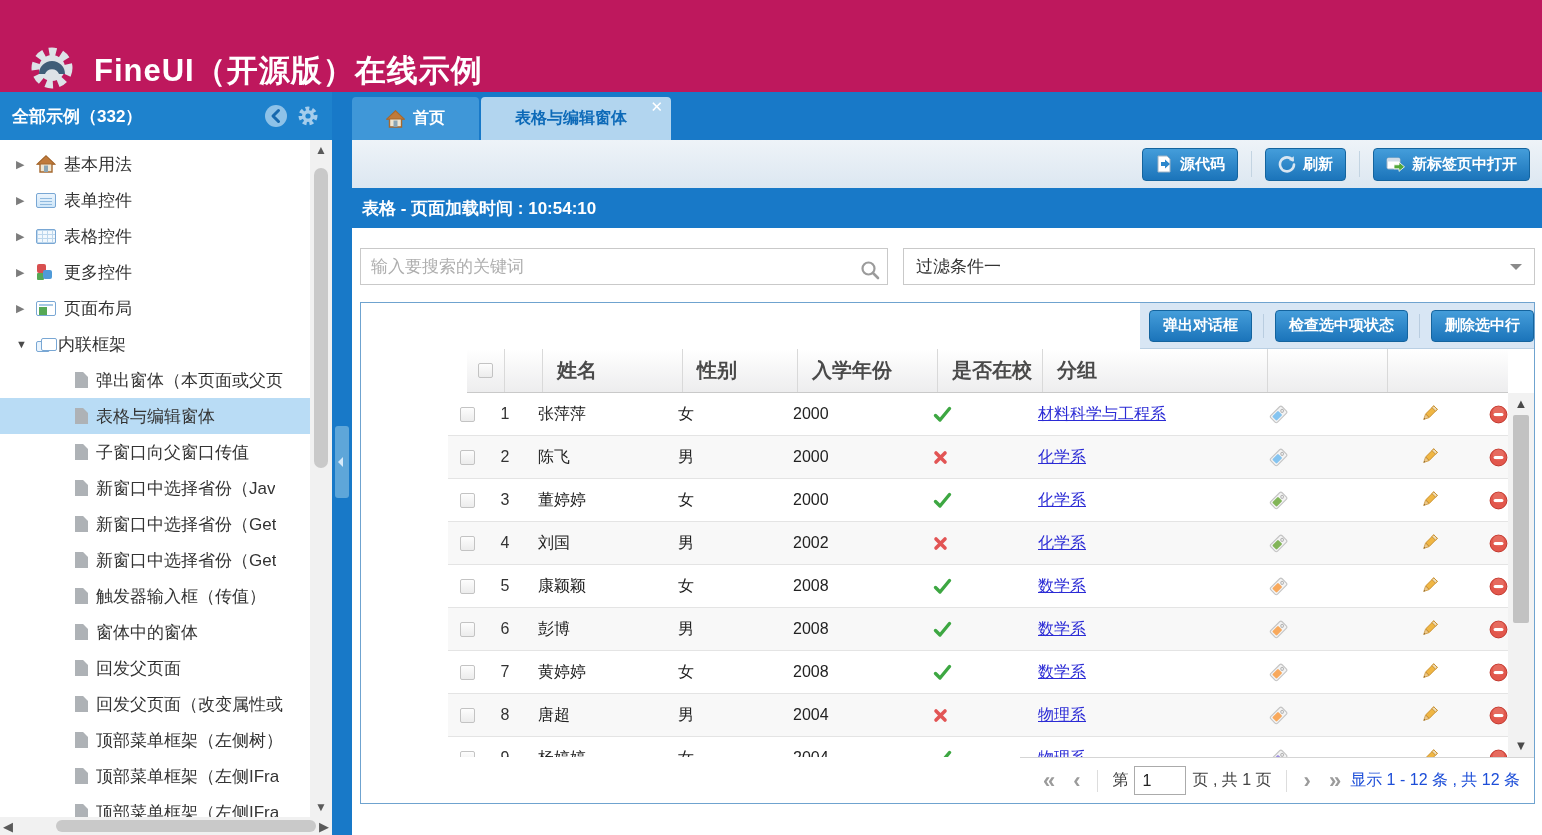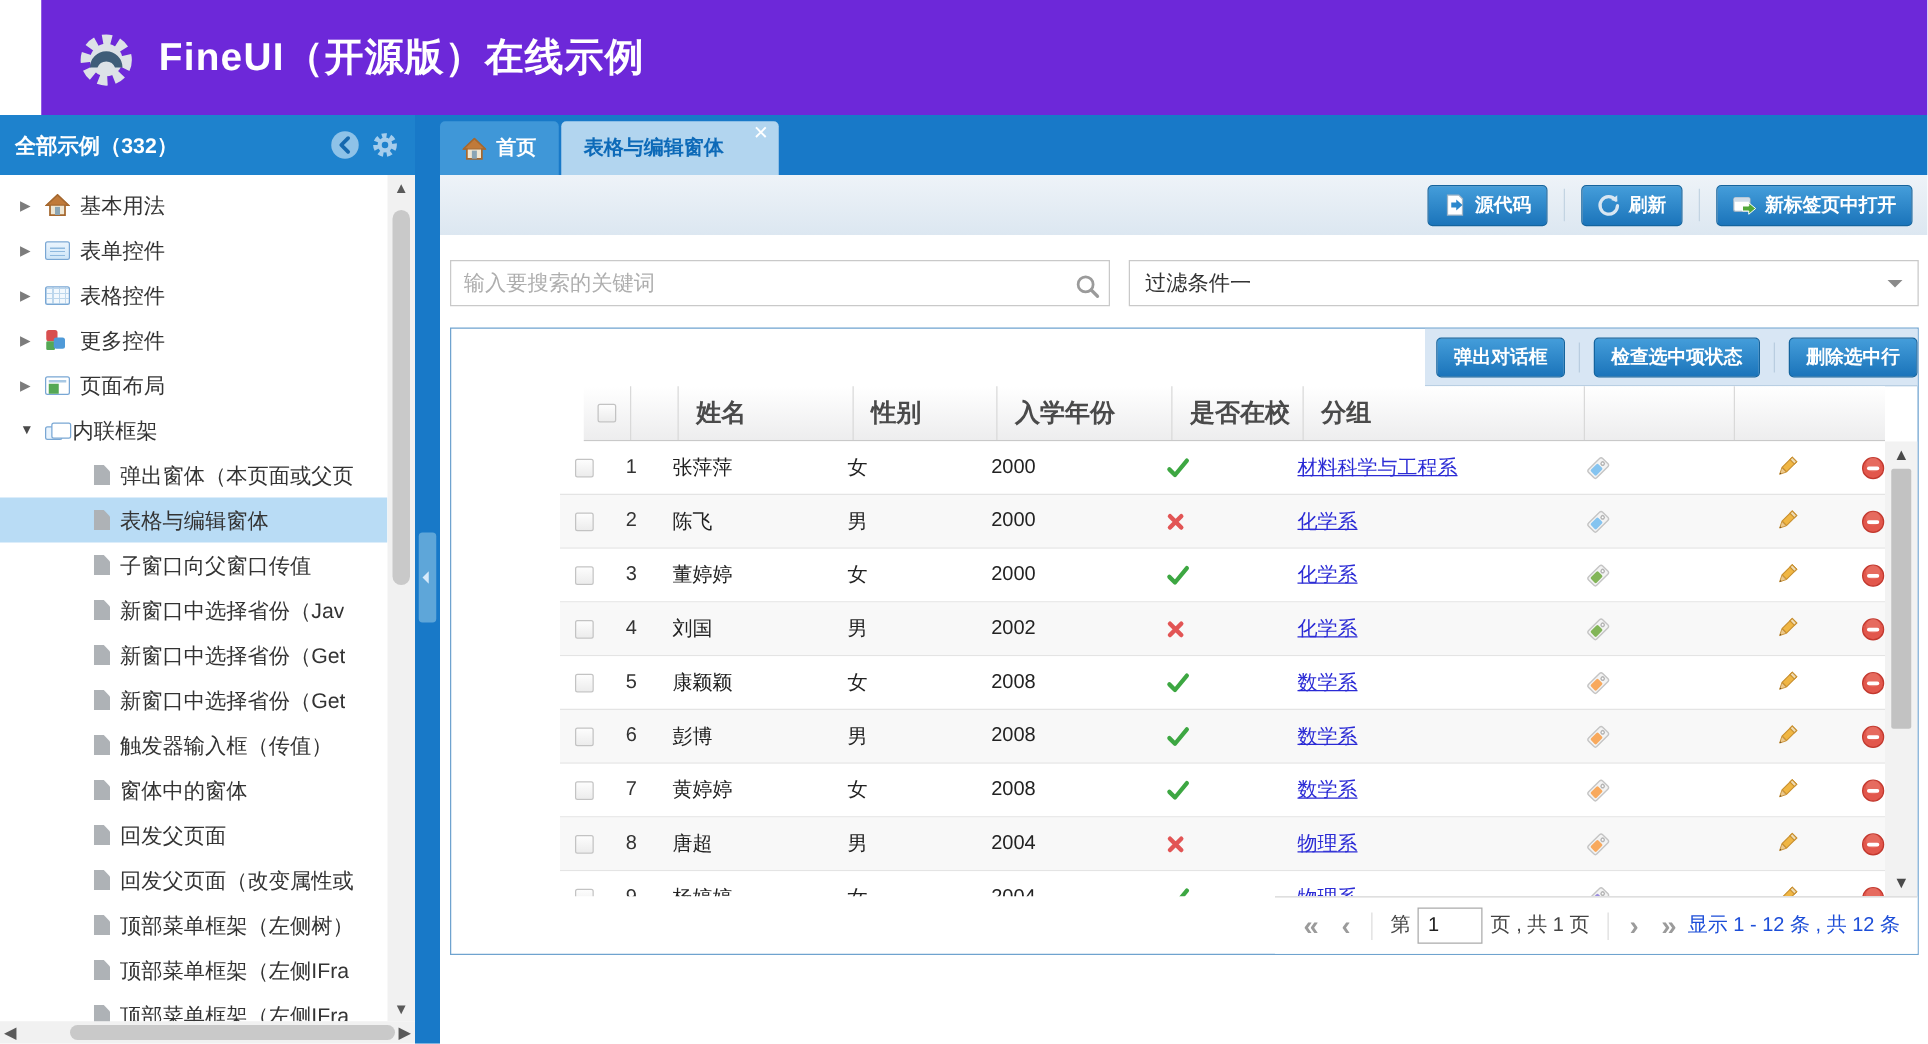--- a/index.html
+++ b/index.html
@@ -1,20 +1,20 @@
 <!DOCTYPE html>
 <html><head>
 <meta charset="utf-8">
 <style>
   * { margin:0; padding:0; box-sizing:border-box; }
   html,body { width:1542px; height:835px; overflow:hidden;
     font-family:"Liberation Sans","DejaVu Sans",sans-serif; background:#fff; }
 
   
-  .app-header { height:92px; background:#6d28d9; display:flex; align-items:center; padding-left:26px;margin-left:33px; }
+  .app-header { height:92px; background:#be185d; display:flex; align-items:flex-end; padding-left:26px; }
   .logo { width:52px; height:52px; margin-right:16px; }
   .app-title { color:#fff; font-size:31px; font-weight:bold; letter-spacing:1px; }
 
   .main-row { display:flex; height:743px; }
 
   
   .sidebar { width:332px; display:flex; flex-direction:column; background:#fff; flex:none; }
   .sidebar-header { height:48px; background:#1e82cd; display:flex; align-items:center; padding:0 12px; flex:none; }
   .sidebar-title { color:#fff; font-size:17px; font-weight:bold; flex:1; }
   .sb-ico { width:24px; height:24px; margin-left:8px; cursor:pointer; }
@@ -59,21 +59,21 @@
 
   
   .splitter { width:20px; background:#1879c8; position:relative; flex:none; cursor:col-resize; }
   .splitter .handle { position:absolute; left:3px; top:334px; width:14px; height:72px; background:#5ea6d9; border-radius:3px; }
   .splitter .handle::after { content:""; position:absolute; left:3px; top:31px; border:5px solid transparent; border-right-color:#d7eafa; border-left:none; }
 
   
   .content { flex:1; display:flex; flex-direction:column; min-width:0; }
 
   .tabbar { height:48px; background:#1879c8; display:flex; align-items:flex-end; padding-left:0; flex:none; }
-  .tab { height:43px; display:flex; align-items:center; padding:0 18px; font-size:16px; font-weight:bold;
+  .tab { height:43px; display:flex; align-items:center; padding:0 34px; font-size:16px; font-weight:bold;
     border-radius:4px 4px 0 0; margin-right:2px; cursor:pointer; position:relative; }
   .tab.home { background:#3f97d8; color:#fff; }
   .tab.home .hicon { margin-right:8px; }
   .tab.active { background:#b2d5ef; color:#0d6ab8; padding-right:44px; }
   .tab-close { position:absolute; right:8px; top:2px; color:#fff; font-size:15px; line-height:15px; cursor:pointer; }
 
   .content-toolbar { height:48px; background:linear-gradient(#eef3f8,#dce7f1); display:flex; align-items:center;
     justify-content:flex-end; padding-right:12px; flex:none; }
   .tb-btn { height:33px; display:flex; align-items:center; padding:0 12px; color:#fff; font-size:15px; font-weight:bold;
     background:linear-gradient(#449dda,#1b74ba); border:1px solid #14649e; border-radius:4px; cursor:pointer; }
@@ -321,20 +321,23 @@
       <div class="tb-btn">
         <svg width="19" height="18" viewBox="0 0 19 18">
           <rect x="1" y="3" width="13" height="11" rx="1.5" fill="#fff" stroke="#9fb4c6"></rect>
           <rect x="1" y="3" width="13" height="3.4" rx="1.5" fill="#cfdce8"></rect>
           <path d="M8 9.8 h5 v-2.6 l5.5 4.6 -5.5 4.6 V13.8 h-5 Z" fill="#53a839" stroke="#fff" stroke-width="0.8"></path>
         </svg>
         <span>新标签页中打开</span>
       </div>
     </div>
 
+    <div class="panel-title">
+      <span>表格 - 页面加载时间 : 10:54:10</span>
+    </div>
 
     <div class="content-body">
 
       <div class="filter-row">
         <div class="search-box">
           <input type="text" placeholder="输入要搜索的关键词" style="">
           <div class="search-ico">
             <svg width="20" height="20" viewBox="0 0 20 20">
               <circle cx="8.5" cy="8.5" r="6" fill="none" stroke="#9b9b9b" stroke-width="2.2"></circle>
               <line x1="13" y1="13" x2="18" y2="18" stroke="#9b9b9b" stroke-width="2.6" stroke-linecap="round"></line>

